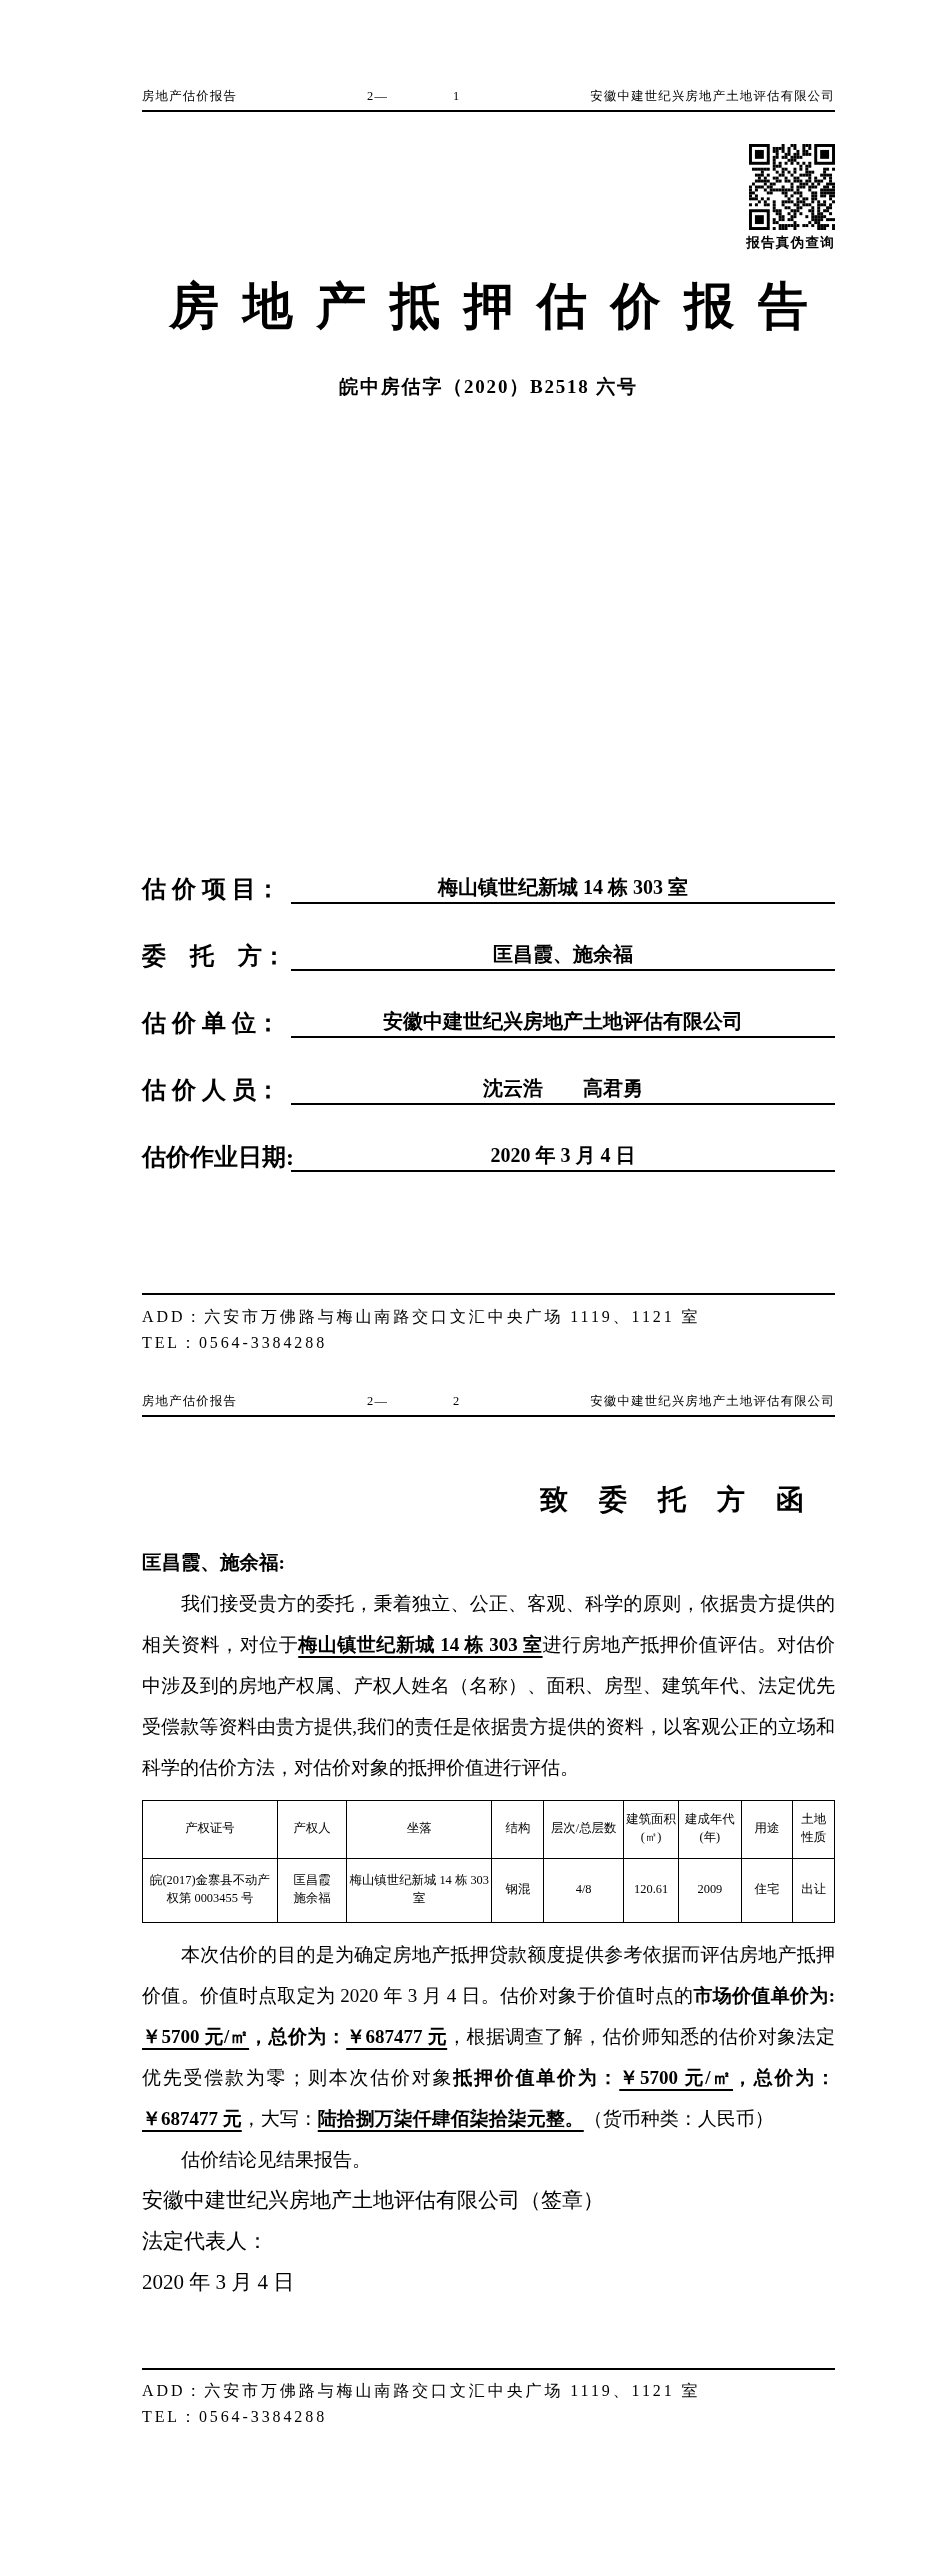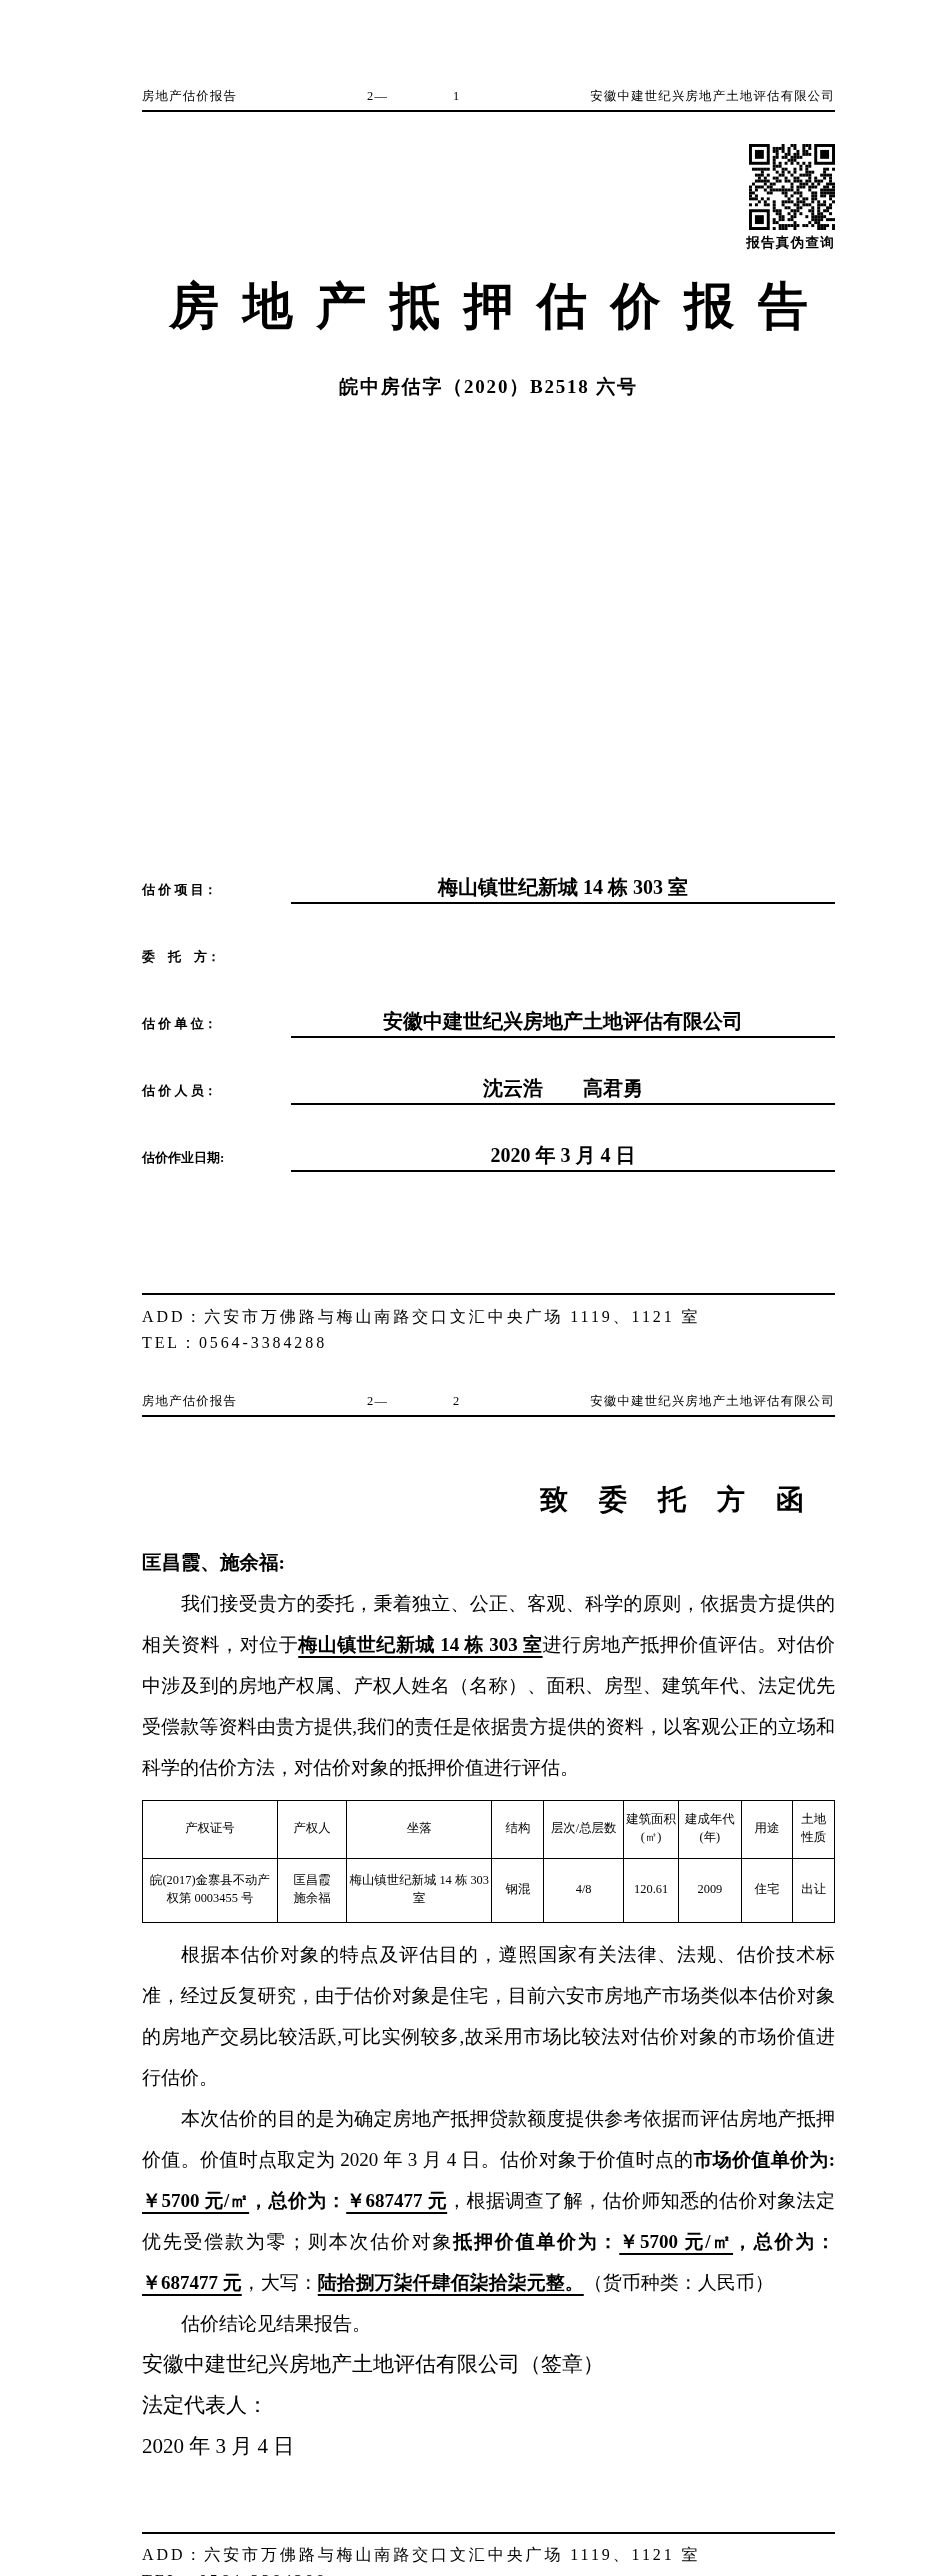--- a/index.html
+++ b/index.html
@@ -26,21 +26,21 @@
 
   
   .main-title{
     margin-top:26.5px;text-align:center;font-weight:bold;
     font-size:50px;line-height:1.15;letter-spacing:23.6px;padding-left:23.6px;white-space:nowrap;
   }
   .doc-number{margin-top:38px;text-align:center;font-weight:bold;font-size:19px;letter-spacing:1.8px;}
 
   .form-section{margin-top:457px;}
   .form-row{display:flex;align-items:flex-end;margin-bottom:19.5px;min-height:31px;}
-  .form-label{width:149px;flex:none;font-weight:bold;font-size:13px;line-height:29.5px;white-space:nowrap;margin-top:18px;}
+  .form-label{width:149px;flex:none;font-weight:bold;font-size:24px;line-height:29.5px;white-space:nowrap;margin-top:18px;}
   .form-value{
     flex:1;border-bottom:2.4px solid #000;text-align:center;
     font-weight:bold;font-size:20px;line-height:28px;padding-bottom:1.8px;
   }
 
   
   .page-footer{border-top:2.9px solid #000;padding-top:8.3px;font-size:16px;line-height:26px;letter-spacing:2.9px;}
   .footer1{margin-top:121px;}
   .footer2{margin-top:65px;}
 
@@ -420,20 +420,21 @@
   <div class="main-title">房地产抵押估价报告</div>
   <div class="doc-number">皖中房估字（2020）B2518 六号</div>
 
   <div class="form-section">
     <div class="form-row">
       <span class="form-label">估 价 项 目：</span>
       <span class="form-value">梅山镇世纪新城 14 栋 303 室</span>
     </div>
     <div class="form-row">
       <span class="form-label">委　托　方：</span>
+      <span class="form-value">匡昌霞、施余福</span>
     </div>
     <div class="form-row">
       <span class="form-label">估 价 单 位：</span>
       <span class="form-value">安徽中建世纪兴房地产土地评估有限公司</span>
     </div>
     <div class="form-row">
       <span class="form-label">估 价 人 员：</span>
       <span class="form-value">沈云浩　　高君勇</span>
     </div>
     <div class="form-row">
@@ -494,21 +495,20 @@
       <td>钢混</td>
       <td>4/8</td>
       <td>120.61</td>
       <td>2009</td>
       <td>住宅</td>
       <td>出让</td>
     </tr>
   </tbody>
     </table>
 
-  <p class="para">根据本估价对象的特点及评估目的，遵照国家有关法律、法规、估价技术标准，经过反复研究，由于估价对象是住宅，目前六安市房地产市场类似本估价对象的房地产交易比较活跃,可比实例较多,故采用市场比较法对估价对象的市场价值进行估价。</p>
 
   <p class="para"><span>本次估价的目的是为确定房地产抵押贷款额度提供参考依据而评估房地产抵押价值。价值时点取定为 2020 年 3 月 4 日。估价对象于价值时点的</span><span class="b">市场价值单价为:</span><span class="bu">￥5700 元/㎡</span><span class="b">，总价为：</span><span class="bu">￥687477 元</span><span>，根据调查了解，估价师知悉的估价对象法定优先受偿款为零；则本次估价对象</span><span class="b">抵押价值单价为：</span><span class="bu">￥5700 元/㎡</span><span class="b">，总价为：</span><span class="bu">￥687477 元</span><span>，大写：</span><span class="bu">陆拾捌万柒仟肆佰柒拾柒元整。</span><span>（货币种类：人民币）</span></p>
 
   <p class="para">估价结论见结果报告。</p>
 
   <div class="sig-line">安徽中建世纪兴房地产土地评估有限公司（签章）</div>
   <div class="sig-line sig-legal">法定代表人：</div>
   <div class="sig-line sig-date">2020 年 3 月 4 日</div>
 
   <div class="page-footer footer2">

